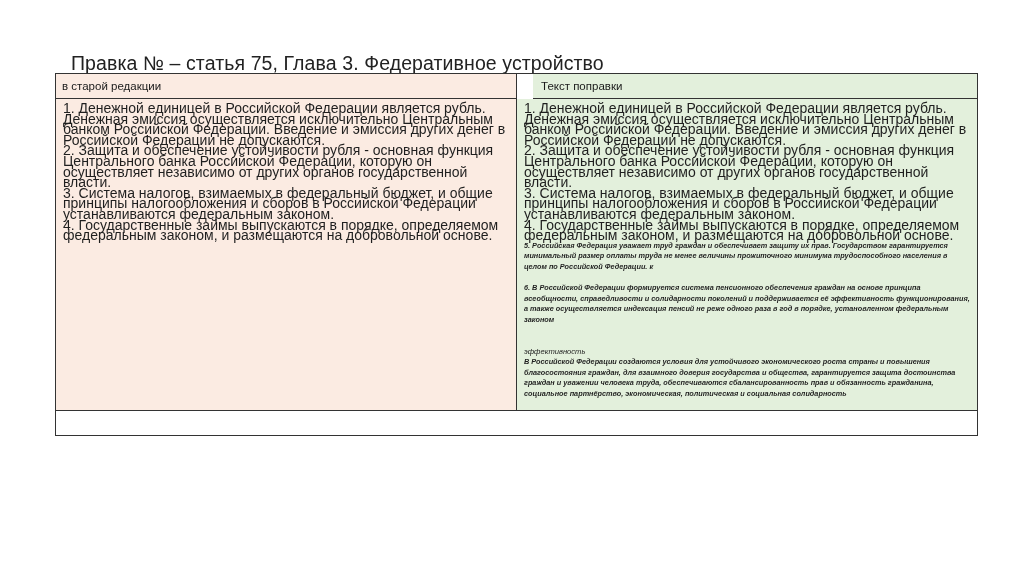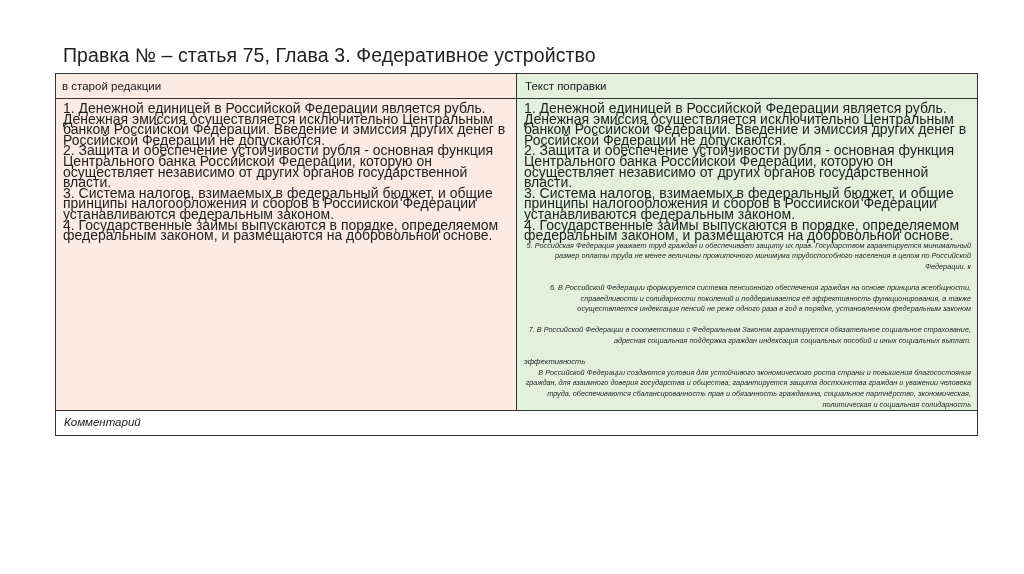--- a/index.html
+++ b/index.html
@@ -16,21 +16,21 @@
       color: #1a1a1a;
     }
     .slide-title {
       position: absolute;
       left: 55px;
       top: 36px;
       font-size: 19.5px;
       font-weight: normal;
       color: #222222;
       letter-spacing: 0.1px;
-      margin: 8px;
+      margin: 16px;
       white-space: nowrap;
     }
     .table {
       position: absolute;
       left: 55px;
       top: 73px;
       width: 923px;
       height: 363px;
       border: 1.5px solid #333333;
       box-sizing: border-box;
@@ -51,20 +51,21 @@
       display: flex;
       align-items: center;
     }
     .head-right {
       background: #e3f0dc;
       border-bottom: 1.5px solid #333333;
       font-size: 11.5px;
       display: flex;
       align-items: center;
       padding-left: 8px;
+      margin-left: 16px;
     }
     .body-left {
       background: #fbebe2;
       border-right: 1.5px solid #333333;
       border-bottom: 1.5px solid #333333;
       padding-top: 4px;
       padding-left: 7px;
     }
     .body-right {
       background: #e3f0dc;
@@ -85,24 +86,23 @@
     .para {
       font-size: 14px;
       line-height: 10.6px;
       margin: 0;
       color: #1f1f1f;
     }
     .para-bi {
       font-size: 7.3px;
       line-height: 10.6px;
       margin: 0;
-      font-weight: normal;
+      font-weight: bold;
       font-style: italic;
       color: #1f1f1f;
-      text-align: right;
     }
     .para-i {
       font-size: 7.6px;
       line-height: 10.6px;
       margin: 0;
       font-style: italic;
       color: #1f1f1f;
     }
     .gap { height: 10.6px; }
   </style>
@@ -130,23 +130,19 @@
 
   <div class="cell body-right">
     <p class="para">1. Денежной единицей в Российской Федерации является рубль. Денежная эмиссия осуществляется исключительно Центральным банком Российской Федерации. Введение и эмиссия других денег в Российской Федерации не допускаются.</p>
     <p class="para">2. Защита и обеспечение устойчивости рубля - основная функция Центрального банка Российской Федерации, которую он осуществляет независимо от других органов государственной власти.</p>
     <p class="para">3. Система налогов, взимаемых в федеральный бюджет, и общие принципы налогообложения и сборов в Российской Федерации устанавливаются федеральным законом.</p>
     <p class="para">4. Государственные займы выпускаются в порядке, определяемом федеральным законом, и размещаются на добровольной основе.</p>
     <p class="para-bi">5. Российская Федерация уважает труд граждан и обеспечивает защиту их прав. Государством гарантируется минимальный размер оплаты труда не менее величины прожиточного минимума трудоспособного населения в целом по Российской Федерации. к</p>
     <div class="gap"></div>
     <p class="para-bi">6. В Российской Федерации формируется система пенсионного обеспечения граждан на основе принципа всеобщности, справедливости и солидарности поколений и поддерживается её эффективность функционирования, а также осуществляется индексация пенсий не реже одного раза в год в порядке, установленном федеральным законом</p>
     <div class="gap"></div>
-    <p class="para-bi">7. В Российской Федерации в соответствии с Федеральным Законом гарантируется обязательное социальное страхование, адресная социальная поддержка граждан индексация социальных пособий и иных социальных выплат.</p>
     <div class="gap"></div>
     <p class="para-i">эффективность</p>
     <p class="para-bi">В Российской Федерации создаются условия для устойчивого экономического роста страны и повышения благосостояния граждан, для взаимного доверия государства и общества, гарантируется защита достоинства граждан и уважении человека труда, обеспечиваются сбалансированность прав и обязанность гражданина, социальное партнёрство, экономическая, политическая и социальная солидарность</p>
   </div>
 
-  <div class="cell comment">
-    <span>Комментарий</span>
-  </div>
 
 </div>
 
 </body></html>

